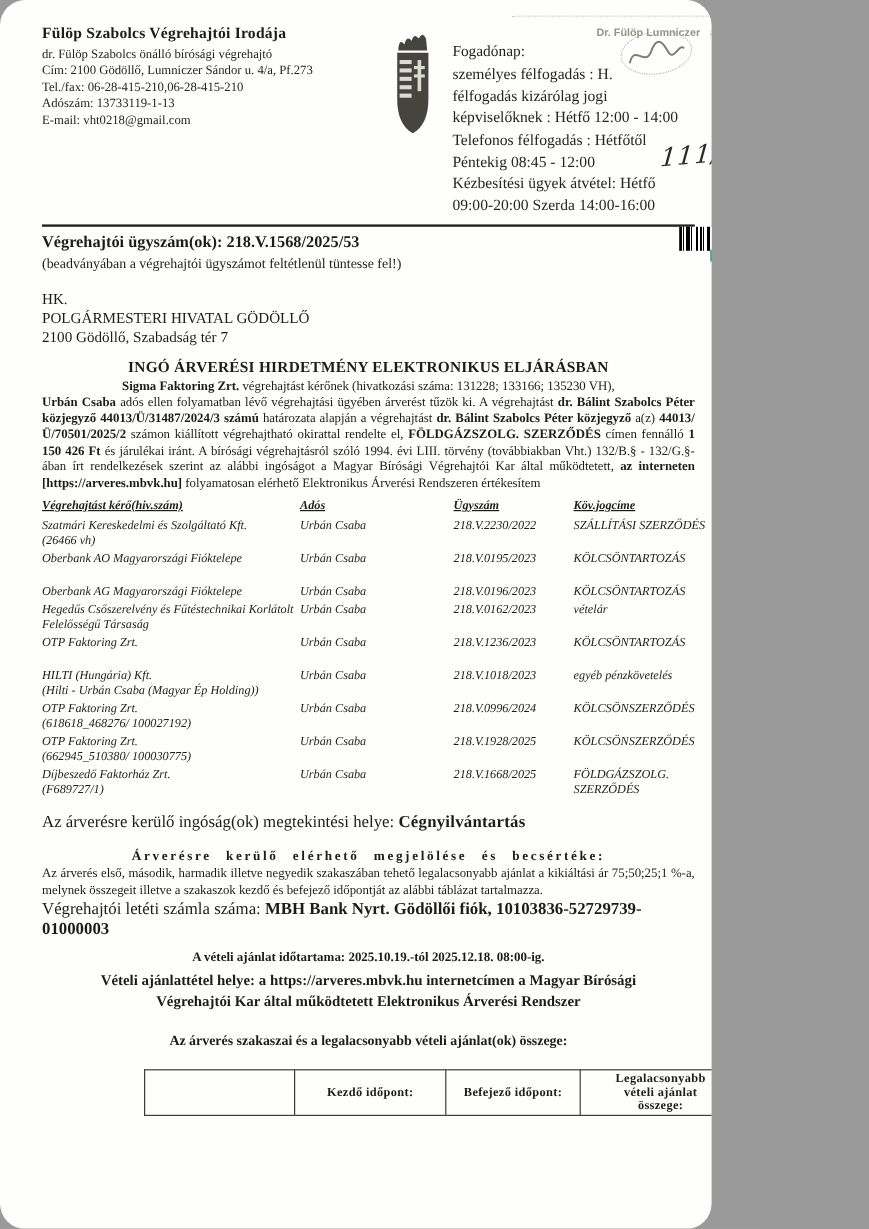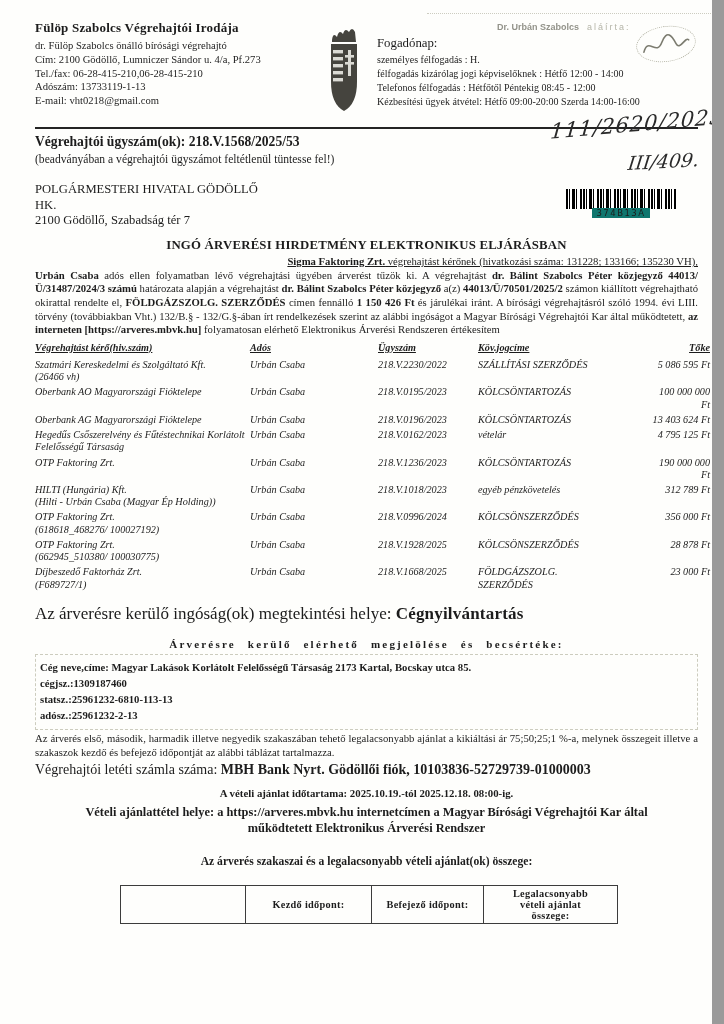--- a/index.html
+++ b/index.html
@@ -1,40 +1,41 @@
 <!DOCTYPE html>
 <html><head>
 <meta charset="utf-8">
 <style>
   html,body{margin:0;padding:0;background:#9a9a9a;}
   .page{
     position:relative;
-    width:712px;height:1024px;
+    width:593px;height:1024px;
     background:#fefefc;
     box-sizing:border-box;
     padding:20px 14px 0 35px;
     font-family:"Liberation Serif",serif;
     color:#1c1c1c;
     overflow:hidden;
+    border-radius:21px;
   }
   
   .hdr{display:flex;}
   .office{width:292px;}
   .office-name{font-weight:bold;font-size:13px;margin-bottom:3px;letter-spacing:.2px;}
   .office-line{font-size:10.6px;line-height:1.3;color:#242424;}
   .crest{width:42px;padding-top:8px;filter:blur(.35px);}
   .reception{flex:1;position:relative;padding-left:8px;}
   .stamp{position:absolute;top:2px;left:128px;font-family:"Liberation Sans",sans-serif;
          font-size:9px;color:#93938a;font-weight:bold;white-space:nowrap;}
   .stamp::before{content:"";position:absolute;top:-9px;left:-70px;width:290px;border-top:1px dotted #ccccc0;}
   .stamp-action{color:#b5b5a8;font-weight:normal;margin-left:8px;letter-spacing:2px;}
   .sig{position:absolute;top:6px;right:2px;width:58px;height:34px;border:1px dotted #b3b3a4;
        border-radius:50%;transform:rotate(-8deg);display:flex;align-items:center;justify-content:center;}
   .rec-title{font-size:12.8px;margin-top:16px;margin-bottom:2px;}
-  .rec-line{font-size:10px;line-height:1.4;color:#242424;}
+  .rec-line{font-size:13px;line-height:1.4;color:#242424;}
   .hdr-divider{border:none;border-top:2px solid #242424;margin:7px 0 0 0;}
   
   .case-block{margin-top:5px;}
   .case-no{font-size:13.6px;font-weight:bold;}
   .case-note{font-size:11.6px;margin-top:3px;}
   .hw1{position:absolute;left:550px;top:112px;font-family:"DejaVu Serif",serif;font-style:italic;
        font-size:21px;color:#2a2a2a;transform:rotate(-5deg) skewX(-10deg);letter-spacing:1px;white-space:nowrap;}
   .hw2{position:absolute;left:628px;top:150px;font-family:"DejaVu Serif",serif;font-style:italic;
        font-size:19px;color:#2a2a2a;transform:rotate(-3deg) skewX(-10deg);}
   .barcode{position:absolute;left:566px;top:189px;width:110px;}
@@ -42,31 +43,31 @@
         #000 0 2px,#fff 2px 3px,#000 3px 4px,#fff 4px 6px,#000 6px 9px,#fff 9px 10px,
         #000 10px 11px,#fff 11px 14px,#000 14px 16px,#fff 16px 17px);}
   .bc-label{font-family:"DejaVu Sans",sans-serif;font-size:8.5px;letter-spacing:1.5px;
             text-align:center;margin-top:-1px;}
   .bc-label span{background:#0f766e;padding:0 4px;}
   
   .addressee{margin-top:16px;font-size:12.6px;line-height:1.25;}
   .doc-title{text-align:center;font-weight:bold;font-size:12.8px;margin-top:9px;letter-spacing:.2px;}
   
   .body-par{margin-top:2px;font-size:10.7px;line-height:1.27;}
-  .body-par .l1{text-align:right;text-decoration:underline;}
+  .body-par .l1{text-align:center;}
   .body-par .rest{text-align:justify;}
   
   .fc-heading{margin-top:26px;font-size:10.7px;}
   table.fc{width:675px;border-collapse:collapse;margin-top:2px;font-size:10.2px;table-layout:fixed;}
   table.fc td{vertical-align:top;padding:3px 2px 0 0;line-height:1.2;word-wrap:break-word;font-style:italic;}
   table.fc thead td{font-weight:bold;padding-bottom:2px;}
   table.fc thead td span{text-decoration:underline;}
   table.fc .c5{text-align:right;padding-right:0;}
   
-  .inspect{margin-top:12px;font-size:17px;line-height:1.35;}
+  .inspect{margin-top:12px;font-size:14px;line-height:1.35;}
   .inspect b{letter-spacing:.2px;}
   
   .item-heading{text-align:center;font-weight:bold;font-size:11px;letter-spacing:2.2px;
                 word-spacing:7px;margin-top:12px;}
   .item-box{border:1px dashed #ccccbe;margin-top:4px;padding:4px 6px 6px 4px;}
   .item-box div{font-weight:bold;font-size:10.7px;line-height:1.5;}
   
   .pricing{margin-top:12px;font-size:10.7px;}
   .price-row{display:flex;line-height:1.65;}
   .price-row .lbl{width:250px;}
@@ -112,21 +113,21 @@
           <rect x="6" y="50" width="10" height="3.4"></rect>
           <rect x="21" y="22" width="3" height="26"></rect>
           <rect x="18" y="27" width="9" height="2.6"></rect>
           <rect x="18" y="34" width="9" height="2.6"></rect>
         </g>
       </svg>
     </div>
 
     <div class="reception">
       <div class="stamp">
-        <span>Dr. Urbán Szabolcs</span><span class="stamp-action">aláírta:</span>
+        <span>Dr. Fülöp Lumniczer</span><span class="stamp-action">aláírta:</span>
       </div>
       <div class="sig">
         <svg width="52" height="26" viewBox="0 0 52 26">
           <path d="M3 18 C9 3 15 24 22 11 S33 6 36 14 S46 8 49 12" stroke="#7c7c70" fill="none" stroke-width="1.6" stroke-linecap="round"></path>
         </svg>
       </div>
       <div class="rec-title">Fogadónap:</div>
       <div class="rec-line">személyes félfogadás : H.</div>
       <div class="rec-line">félfogadás kizárólag jogi képviselőknek : Hétfő  12:00 - 14:00</div>
       <div class="rec-line">Telefonos félfogadás : Hétfőtől Péntekig  08:45 - 12:00</div>
@@ -143,22 +144,22 @@
 
   <div class="hw1">111/2620/2025</div>
   <div class="hw2">III/409.</div>
 
   <div class="barcode">
     <div class="bars"></div>
     <div class="bc-label"><span>374B13A</span></div>
   </div>
 
   <div class="addressee">
+    <div>HK.</div>
     <div>POLGÁRMESTERI HIVATAL GÖDÖLLŐ</div>
-    <div>HK.</div>
     <div>2100 Gödöllő, Szabadság tér 7</div>
   </div>
 
   <div class="doc-title">INGÓ ÁRVERÉSI HIRDETMÉNY ELEKTRONIKUS ELJÁRÁSBAN</div>
 
   <div class="body-par">
     <div class="l1"><b>Sigma Faktoring Zrt.</b><span> végrehajtást kérőnek (hivatkozási száma: 131228; 133166; 135230 VH),</span></div>
     <div class="rest"><b>Urbán Csaba</b><span> adós ellen folyamatban lévő végrehajtási ügyében árverést tűzök ki. A végrehajtást  </span><b>dr. Bálint Szabolcs Péter közjegyző 44013/Ü/31487/2024/3 számú</b><span> határozata alapján a végrehajtást  </span><b>dr. Bálint Szabolcs Péter közjegyző</b><span> a(z) </span><b>44013/Ü/70501/2025/2</b><span> számon kiállított végrehajtható okirattal rendelte el, </span><b>FÖLDGÁZSZOLG. SZERZŐDÉS</b><span> címen fennálló </span><b>1 150 426 Ft</b><span> és járulékai iránt. A bírósági végrehajtásról szóló 1994. évi LIII. törvény (továbbiakban Vht.) 132/B.§ - 132/G.§-ában írt rendelkezések szerint az alábbi ingóságot a Magyar Bírósági Végrehajtói Kar által működtetett, </span><b>az interneten [https://arveres.mbvk.hu]</b><span> folyamatosan elérhető Elektronikus Árverési Rendszeren értékesítem</span></div>
   </div>
 
@@ -299,26 +300,20 @@
           </td>
       </tr>
     </tbody>
   </table>
 
   <div class="inspect">
     <div><span>Az árverésre kerülő ingóság(ok) megtekintési helye: </span><b>Cégnyilvántartás</b></div>
   </div>
 
   <div class="item-heading">Árverésre kerülő elérhető megjelölése és becsértéke:</div>
-  <div class="item-box">
-    <div>Cég neve,címe: Magyar Lakások Korlátolt Felelősségű Társaság 2173 Kartal, Bocskay utca 85.</div>
-    <div>cégjsz.:1309187460</div>
-    <div>statsz.:25961232-6810-113-13</div>
-    <div>adósz.:25961232-2-13</div>
-  </div>
 
 
   <div class="auction-note">Az árverés első, második, harmadik illetve negyedik szakaszában tehető legalacsonyabb ajánlat a kikiáltási ár 75;50;25;1 %-a, melynek összegeit illetve a szakaszok kezdő és befejező időpontját az alábbi táblázat tartalmazza.</div>
   <div class="account-line"><span>Végrehajtói letéti számla száma: </span><b>MBH Bank Nyrt. Gödöllői fiók, 10103836-52729739-01000003</b></div>
 
   <div class="offer-period">A vételi ajánlat időtartama: 2025.10.19.-tól 2025.12.18. 08:00-ig.</div>
   <div class="offer-place">Vételi ajánlattétel helye: a https://arveres.mbvk.hu internetcímen a Magyar Bírósági Végrehajtói Kar által működtetett Elektronikus Árverési Rendszer</div>
   <div class="stages-heading">Az árverés szakaszai és a legalacsonyabb vételi ajánlat(ok) összege:</div>
 
   <table class="stages">

